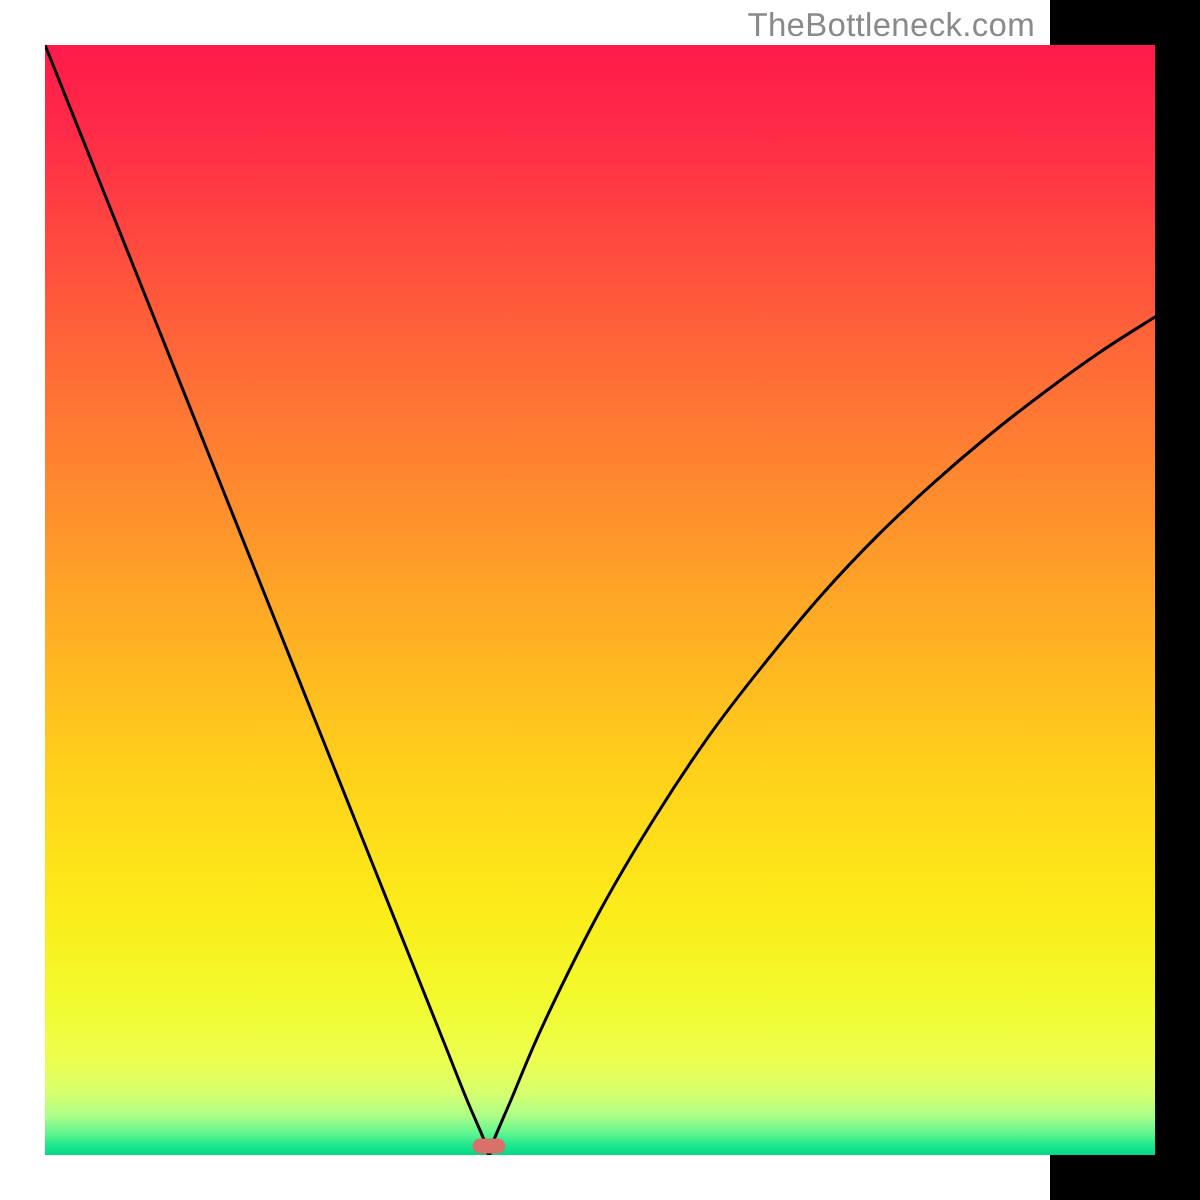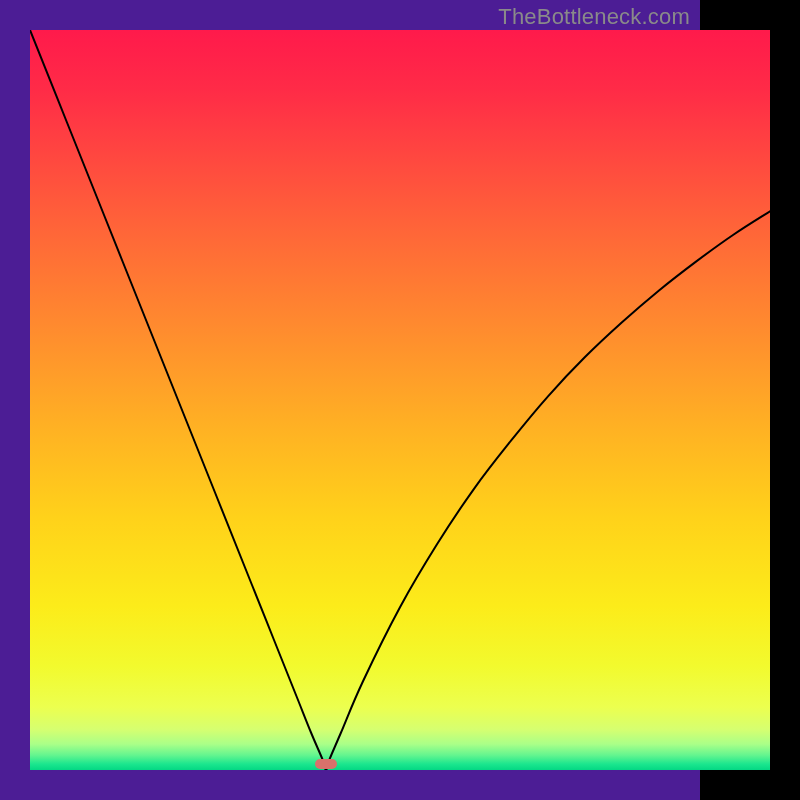--- a/index.html
+++ b/index.html
@@ -10,21 +10,21 @@
     background: #000;
     overflow: hidden;
     font-family: Arial, Helvetica, sans-serif;
   }
   .frame {
     position: absolute;
     top: 0;
     left: 0;
     width: 700px;
     height: 800px;
-    background: #4c1d95;
+    background: #ffffff;
   }
   .plot {
     position: absolute;
     left: 30px;
     top: 30px;
     width: 740px;
     height: 740px;
     overflow: hidden;
   }
   .gradient {

